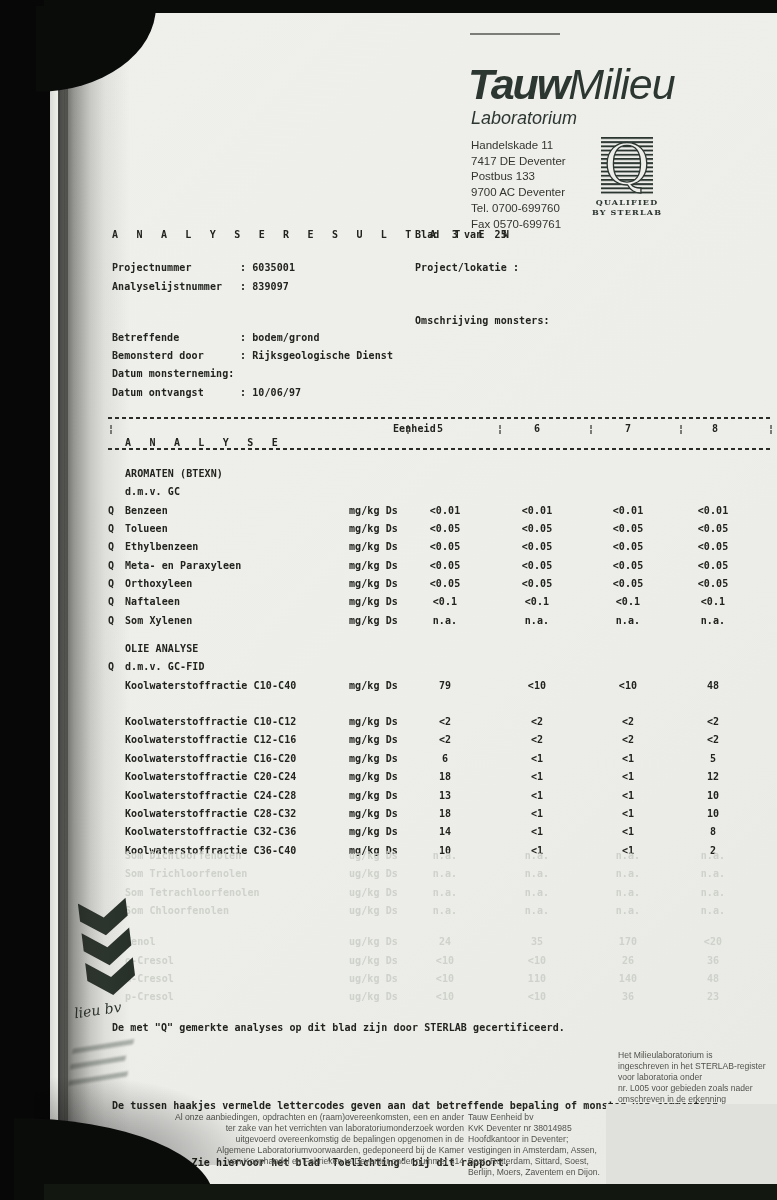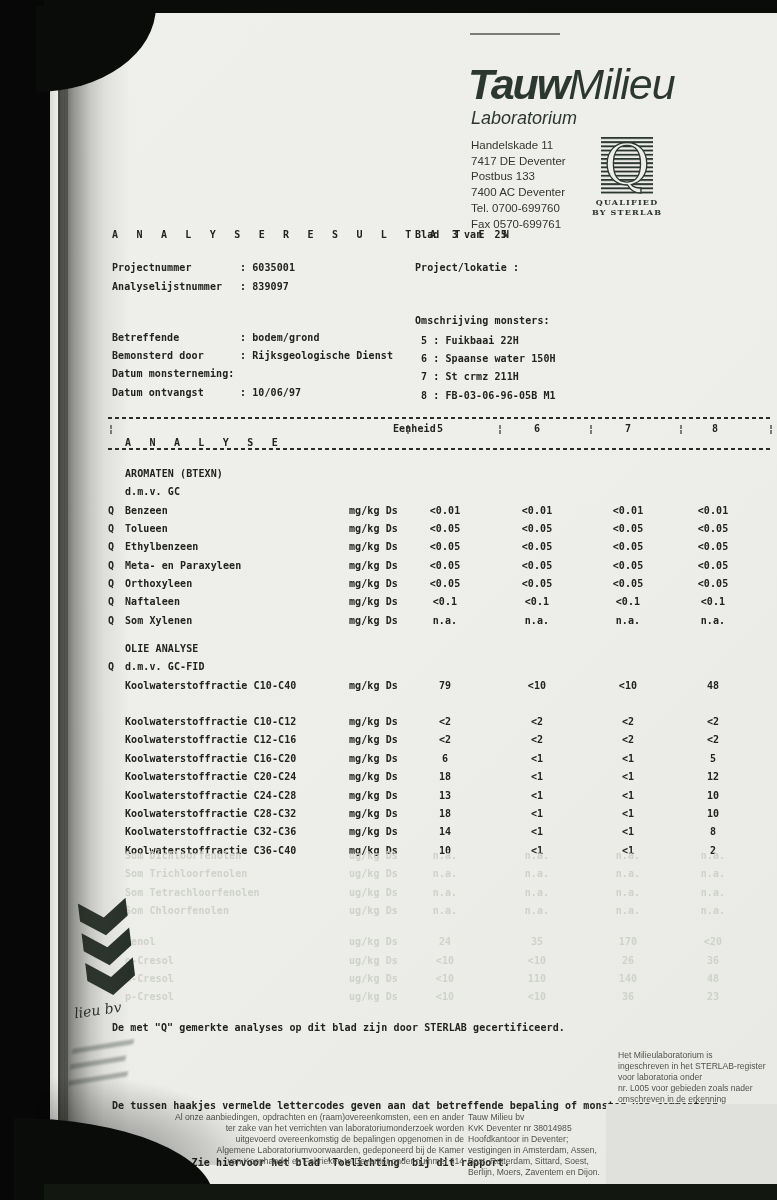--- a/index.html
+++ b/index.html
@@ -96,21 +96,21 @@
     <div id="top-rule"></div>
 
     <div id="brand">
       <span class="b1">Tauw</span><span class="b2">Milieu</span>
     </div>
     <div id="brand-sub">Laboratorium</div>
     <div id="address">
         <div>Handelskade 11</div>
         <div>7417 DE Deventer</div>
         <div>Postbus 133</div>
-        <div>7400 AC Deventer</div>
+        <div>9700 AC Deventer</div>
         <div>Tel. 0700-699760</div>
         <div>Fax 0570-699761</div>
       </div>
 
     <div id="qlogo">
       <svg width="52" height="58" viewBox="0 0 52 58">
         <defs>
           <pattern id="hl" width="4" height="4.2" patternUnits="userSpaceOnUse">
             <rect width="52" height="1.9" fill="#2c3631"></rect>
           </pattern>
@@ -122,21 +122,20 @@
     <div id="qlogo-cap">
       <div>QUALIFIED</div>
       <div>BY STERLAB</div>
     </div>
 
     <div id="doc-title" class="mono">A N A L Y S E R E S U L T A T E N</div>
     <div id="blad" class="mono">Blad  3 van  25</div>
     <div id="meta-left1" class="mono"><div class="pair"><span class="lbl">Projectnummer</span><span class="val">: 6035001</span></div><div class="pair"><span class="lbl">Analyselijstnummer</span><span class="val">: 839097</span></div></div>
     <div id="proj-lokatie" class="mono">Project/lokatie :</div>
     <div id="omschrijving" class="mono">Omschrijving monsters:</div>
-    <div id="samples" class="mono"><div>5 : Fuikbaai 22H</div><div>6 : Spaanse water 150H</div><div>7 : St crmz 211H</div><div>8 : FB-03-06-96-05B M1</div></div>
     <div id="meta-left2" class="mono"><div class="pair"><span class="lbl">Betreffende</span><span class="val">: bodem/grond</span></div><div class="pair"><span class="lbl">Bemonsterd door</span><span class="val">: Rijksgeologische Dienst</span></div><div class="pair"><span class="lbl">Datum monsterneming:</span><span class="val"></span></div><div class="pair"><span class="lbl">Datum ontvangst</span><span class="val">: 10/06/97</span></div></div>
 
     <div id="dash1" class="dashline"></div>
     <div id="thead" class="mono">
       <span class="hpipe" style="left:58px">¦</span>
       <span id="th-analyse">A N A L Y S E</span>
       <span id="th-eenheid">Eenheid</span>
       <span class="hpipe" style="left:355px">¦</span>
       <span class="hnum" style="left:365px">5</span>
       <span class="hpipe" style="left:447px">¦</span>
@@ -160,21 +159,21 @@
 
     <div id="foot-panel"></div>
     <div id="foot1" class="foot">
         <div>Al onze aanbiedingen, opdrachten en (raam)overeenkomsten, een en ander</div>
         <div>ter zake van het verrichten van laboratoriumonderzoek worden</div>
         <div>uitgevoerd overeenkomstig de bepalingen opgenomen in de</div>
         <div>Algemene Laboratoriumvoorwaarden, gedeponeerd bij de Kamer</div>
         <div>van Koophandel en Fabrieken te Deventer onder nummer 414</div>
       </div>
     <div id="foot2" class="foot">
-        <div>Tauw Milieu bv</div>
+        <div>Tauw Eenheid bv</div>
         <div>KvK Deventer nr 38014985</div>
         <div>Hoofdkantoor in Deventer;</div>
         <div>vestigingen in Amsterdam, Assen,</div>
         <div>Best, Rotterdam, Sittard, Soest,</div>
         <div>Berlijn, Moers, Zaventem en Dijon.</div>
       </div>
     <div id="foot3" class="foot">
         <div>Het Milieulaboratorium is</div>
         <div>ingeschreven in het STERLAB-register</div>
         <div>voor laboratoria onder</div>

